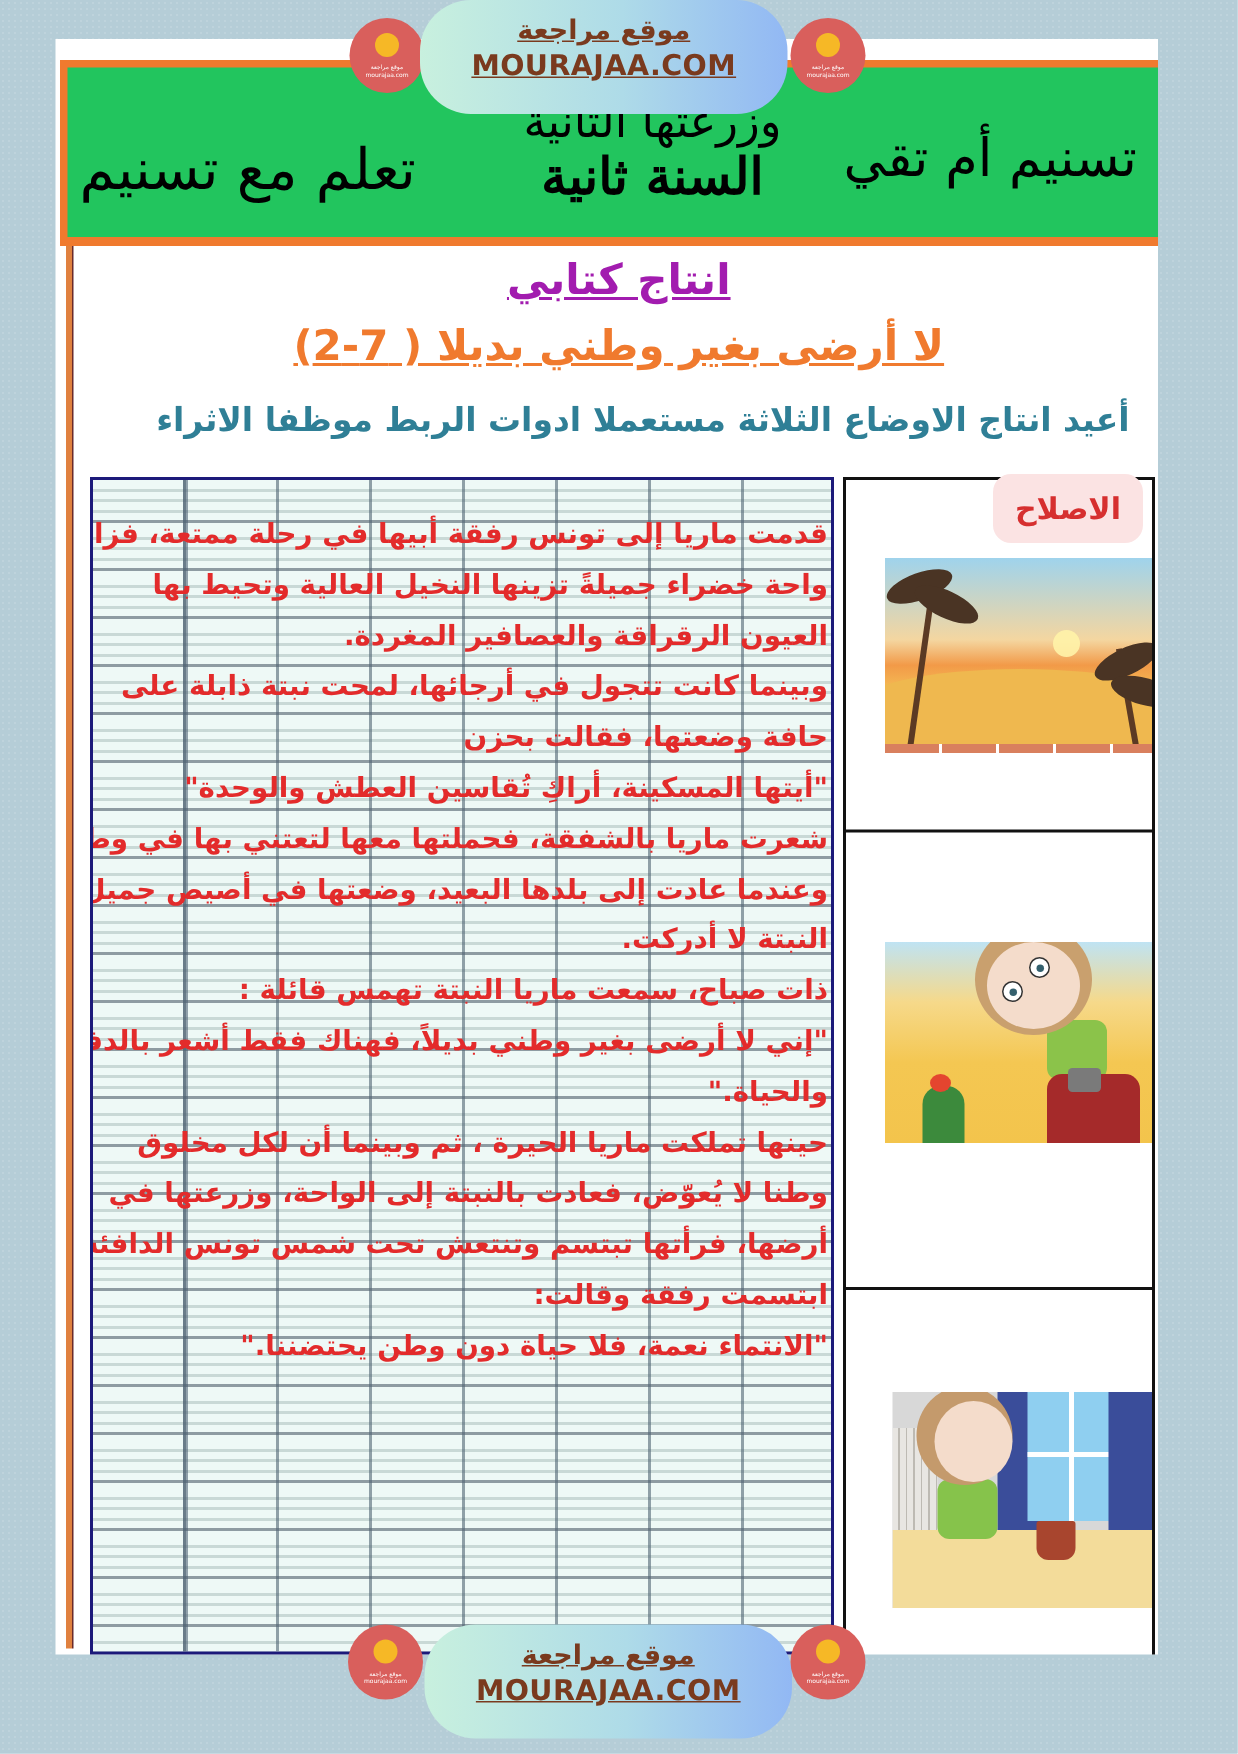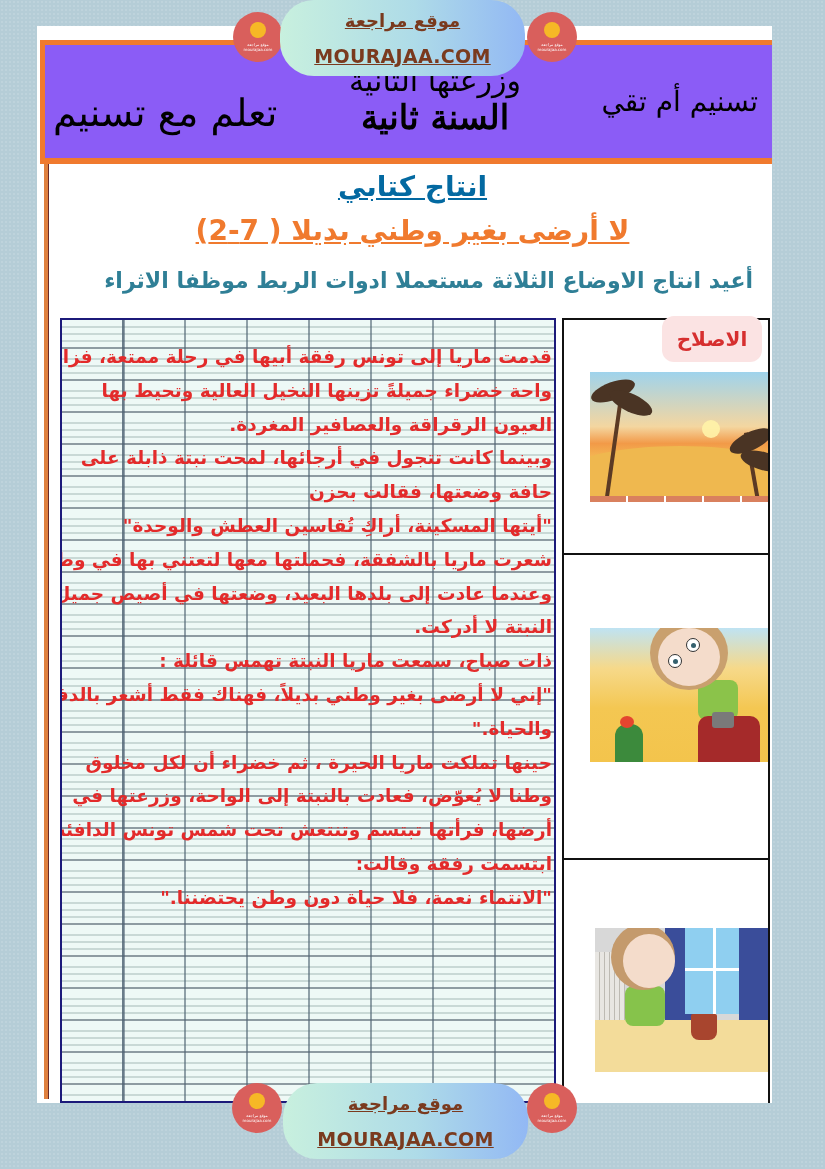--- a/index.html
+++ b/index.html
@@ -17,28 +17,28 @@
   .page {
     position: absolute; left: 37px; top: 26px; width: 735px; height: 1077px;
     background: #ffffff;
   }
   
   .header-box {
     position: absolute; left: 40px; top: 40px; width: 732px; height: 124px;
     border-top: 5px solid #f07a2e;
     border-bottom: 6px solid #f07a2e;
     border-left: 5px solid #f07a2e;
-    background: #8b5cf6;
+    background: #22c55e;
   }
   .hdr-text {
     position: absolute; color: #000; font-family: "DejaVu Serif", serif;
     direction: rtl; white-space: nowrap;
   }
   .hdr-left { left: 8px; top: 46px; font-size: 38px; }
-  .hdr-right { right: 14px; top: 40px; font-size: 28px; }
+  .hdr-right { right: 14px; top: 40px; font-size: 35px; }
   .hdr-center { left: 0; width: 100%; text-align: center; font-size: 30px; }
   .hdr-center.l1 { top: 18px; }
   .hdr-center.l2 { top: 52px; font-size: 34px; font-weight: bold; }
   .hdr-center-wrap { position: absolute; left: 270px; width: 240px; top: 0; height: 120px; }
 
   
   .left-rule {
     position: absolute; left: 44px; top: 164px; width: 4px; height: 935px;
     background: #e0813f;
   }
@@ -53,39 +53,39 @@
     border-radius: 34px;
     background: linear-gradient(90deg, #c8f0de 0%, #aedbe8 55%, #92b8f4 100%);
     text-align: center;
   }
   .badge .ar {
     display: block; color: #7a3a1e; font-weight: bold; font-size: 18px;
     text-decoration: underline; margin-top: 10px; direction: rtl;
   }
   .badge .en {
     display: block; color: #7a3a1e; font-weight: bold; font-size: 19px;
-    text-decoration: underline; margin-top: 14px; letter-spacing: 0.3px;
+    text-decoration: underline; margin-top: 2px; letter-spacing: 0.3px;
   }
   .logo-circle {
     position: absolute; width: 50px; height: 50px; border-radius: 50%;
     background: #d95f5c;
   }
   .logo-circle .dot {
     position: absolute; left: 17px; top: 10px; width: 16px; height: 16px; border-radius: 50%;
     background: #f6b826;
   }
   .logo-circle .tiny {
     position: absolute; left: 0; width: 100%; top: 30px; text-align: center;
     font-size: 4px; color: #fff; line-height: 5px;
   }
 
   
   .title-main {
     position: absolute; left: 0; width: 825px; top: 170px; text-align: center;
-    color: #0369a1; font-weight: bold; font-size: 28px; direction: rtl;
+    color: #a21caf; font-weight: bold; font-size: 28px; direction: rtl;
     text-decoration: underline;
   }
   .title-sub {
     position: absolute; left: 0; width: 825px; top: 214px; text-align: center;
     color: #f07a2e; font-weight: bold; font-size: 28px; direction: rtl;
     text-decoration: underline;
   }
   .instruction {
     position: absolute; right: 72px; top: 268px;
     color: #2f7f96; font-weight: bold; font-size: 22px; direction: rtl; white-space: nowrap;
@@ -246,21 +246,21 @@
     <span class="line">العيون الرقراقة والعصافير المغردة.</span>
     <span class="line">وبينما كانت تتجول في أرجائها، لمحت نبتة ذابلة على</span>
     <span class="line">حافة وضعتها، فقالت بحزن</span>
     <span class="line">"أيتها المسكينة، أراكِ تُقاسين العطش والوحدة"</span>
     <span class="line">شعرت ماريا بالشفقة، فحملتها معها لتعتني بها في وطنها.</span>
     <span class="line">وعندما عادت إلى بلدها البعيد، وضعتها في أصيص جميل</span>
     <span class="line">النبتة لا أدركت.</span>
     <span class="line">ذات صباح، سمعت ماريا النبتة تهمس قائلة :</span>
     <span class="line">"إني لا أرضى بغير وطني بديلاً، فهناك فقط أشعر بالدفء</span>
     <span class="line">والحياة."</span>
-    <span class="line">حينها تملكت ماريا الحيرة ، ثم خضراء أن لكل مخلوق</span>
+    <span class="line">حينها تملكت ماريا الحيرة ، ثم وبينما أن لكل مخلوق</span>
     <span class="line">وطنا لا يُعوّض، فعادت بالنبتة إلى الواحة، وزرعتها في</span>
     <span class="line">أرضها، فرأتها تبتسم وتنتعش تحت شمس تونس الدافئة.</span>
     <span class="line">ابتسمت رفقة وقالت:</span>
     <span class="line">"الانتماء نعمة، فلا حياة دون وطن يحتضننا."</span>
   </div>
 </div>
 
 <div class="img-col"></div>
 <div class="img-cell-divider" style="top:553px;"></div>
 <div class="img-cell-divider" style="top:858px;"></div>

